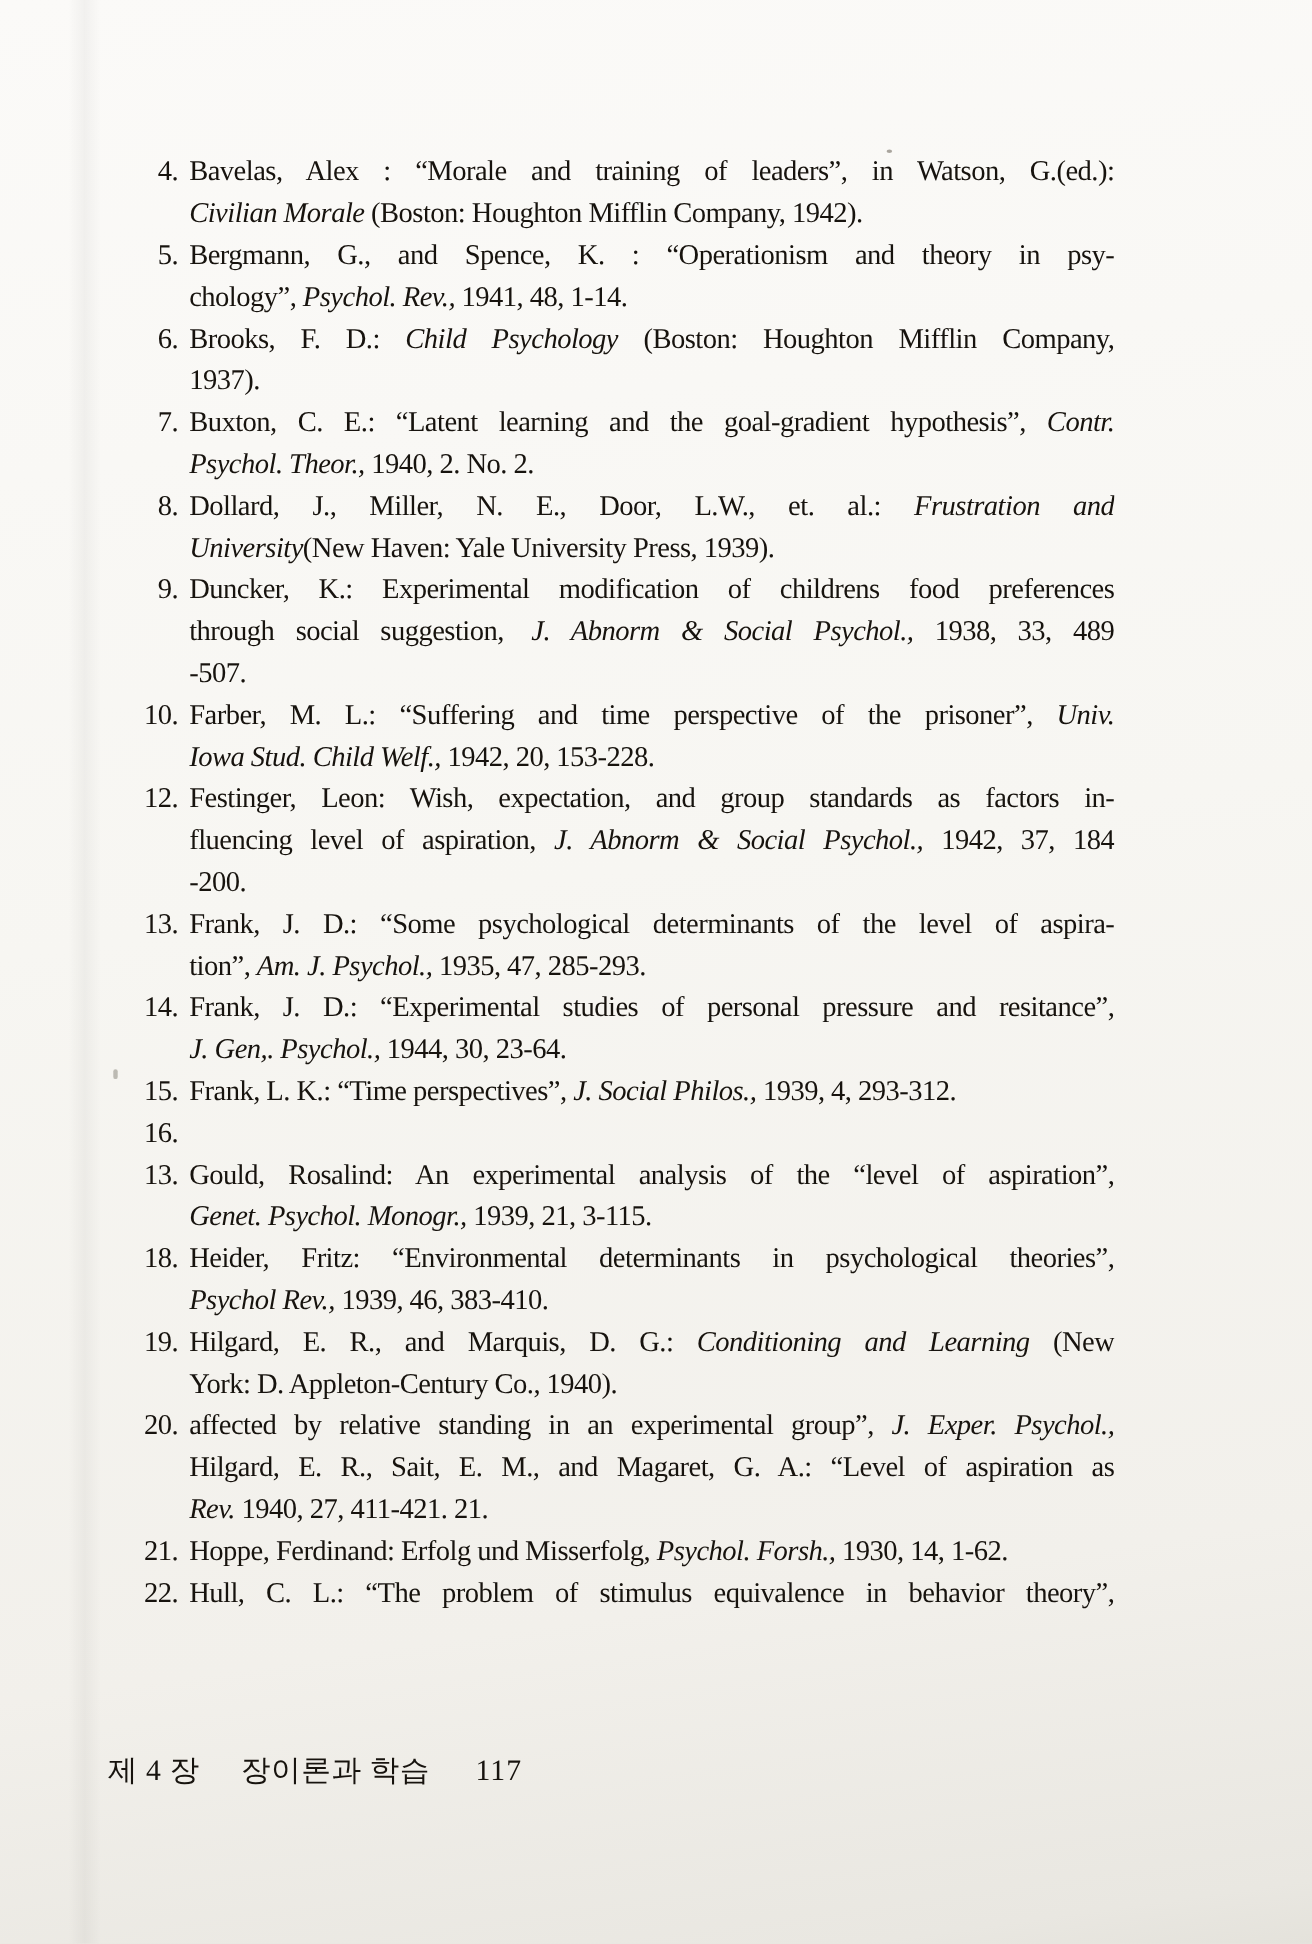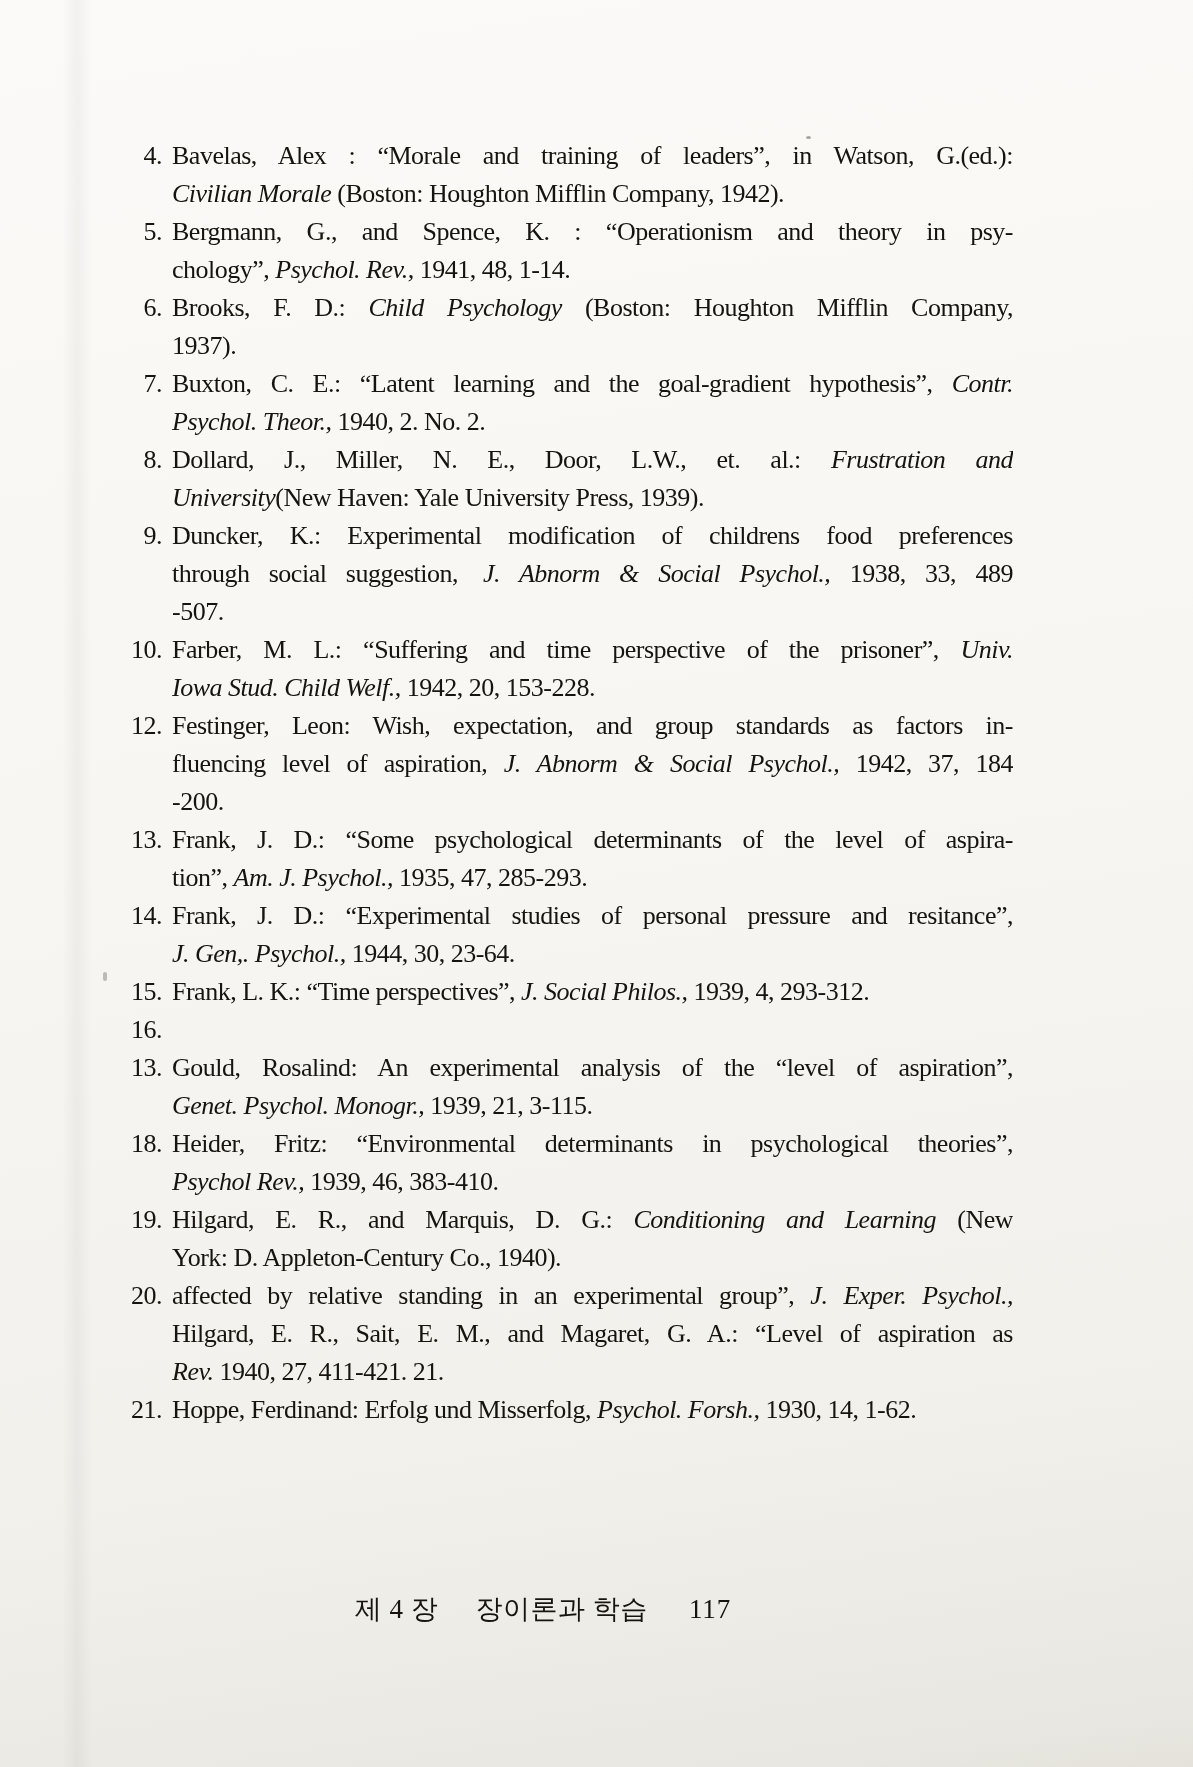--- a/index.html
+++ b/index.html
@@ -51,21 +51,21 @@
     overflow: hidden;
     text-align: justify;
     text-align-last: justify;
   }
   .line.end { text-align-last: left; }
   .it { font-style: italic; }
   .footer {
     position: absolute;
     left: 98px; top: 1590px;
     width: 890px;
-    text-align: center;
+    text-align: left;
     font-size: 27px;
     line-height: 38px;
     color: #17130e;
     letter-spacing: 0.5px;
   }
   .footer .chapter-title { margin-left: 30px; }
   .footer .page-num { margin-left: 34px; letter-spacing: 1px; }
   .speck { position: absolute; background: #8d887f; }
   .speck.s1 { left: 806px; top: 136px; width: 5px; height: 3px; border-radius: 50%; opacity: .75; }
   .speck.s2 { left: 103px; top: 972px; width: 4px; height: 9px; border-radius: 2px; opacity: .55; }
@@ -205,20 +205,26 @@
         </div>
     </div>
 
     <div class="ref">
       <span class="num">21.</span>
       <div class="body">
           <div class="line end"><span>Hoppe, Ferdinand: Erfolg und Misserfolg, </span><span class="it">Psychol. Forsh.,</span><span> 1930, 14, 1-62.</span></div>
         </div>
     </div>
 
+    <div class="ref">
+      <span class="num">22.</span>
+      <div class="body">
+          <div class="line"><span>Hull, C. L.: “The problem of stimulus equivalence in behavior theory”,</span></div>
+        </div>
+    </div>
   </main>
 
   <footer class="footer">
     <span class="chapter-label">제 4 장</span>
     <span class="chapter-title">장이론과 학습</span>
     <span class="page-num">117</span>
   </footer>
 
   <span class="speck s1"></span>
   <span class="speck s2"></span>

